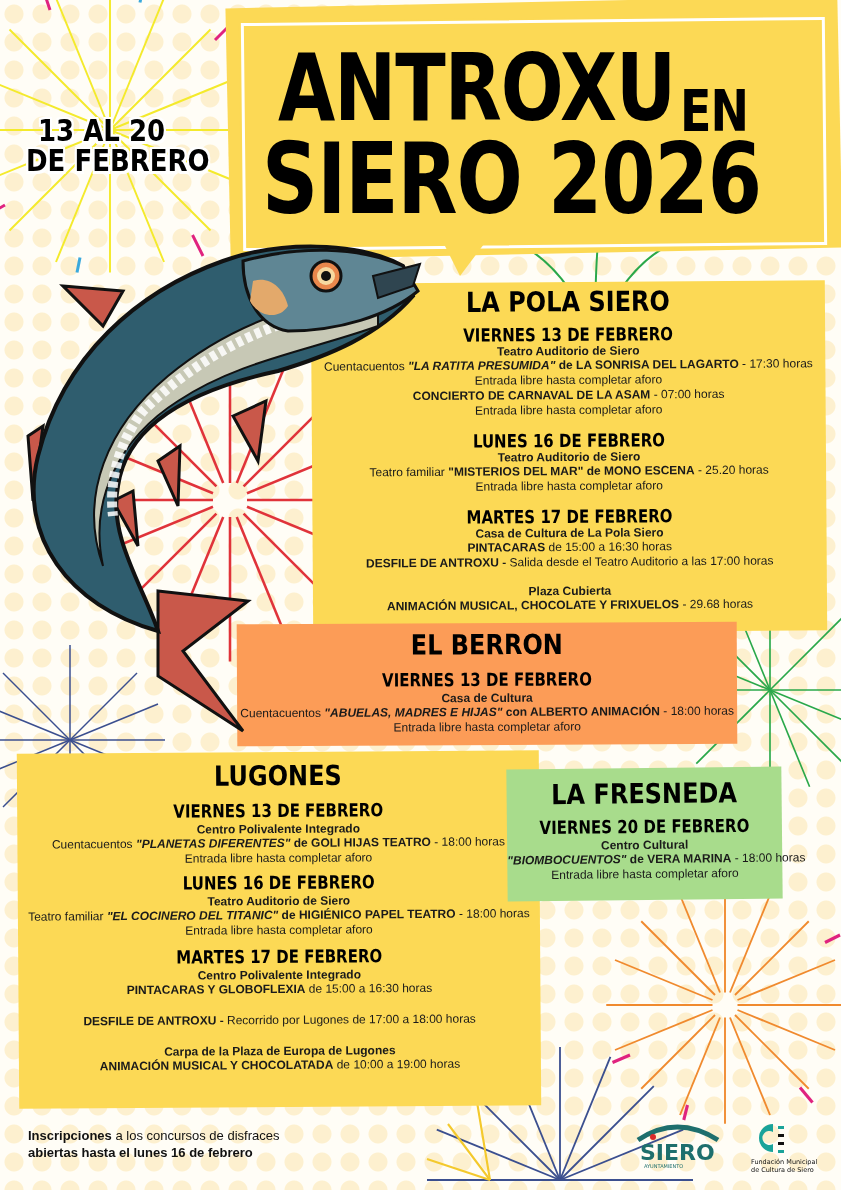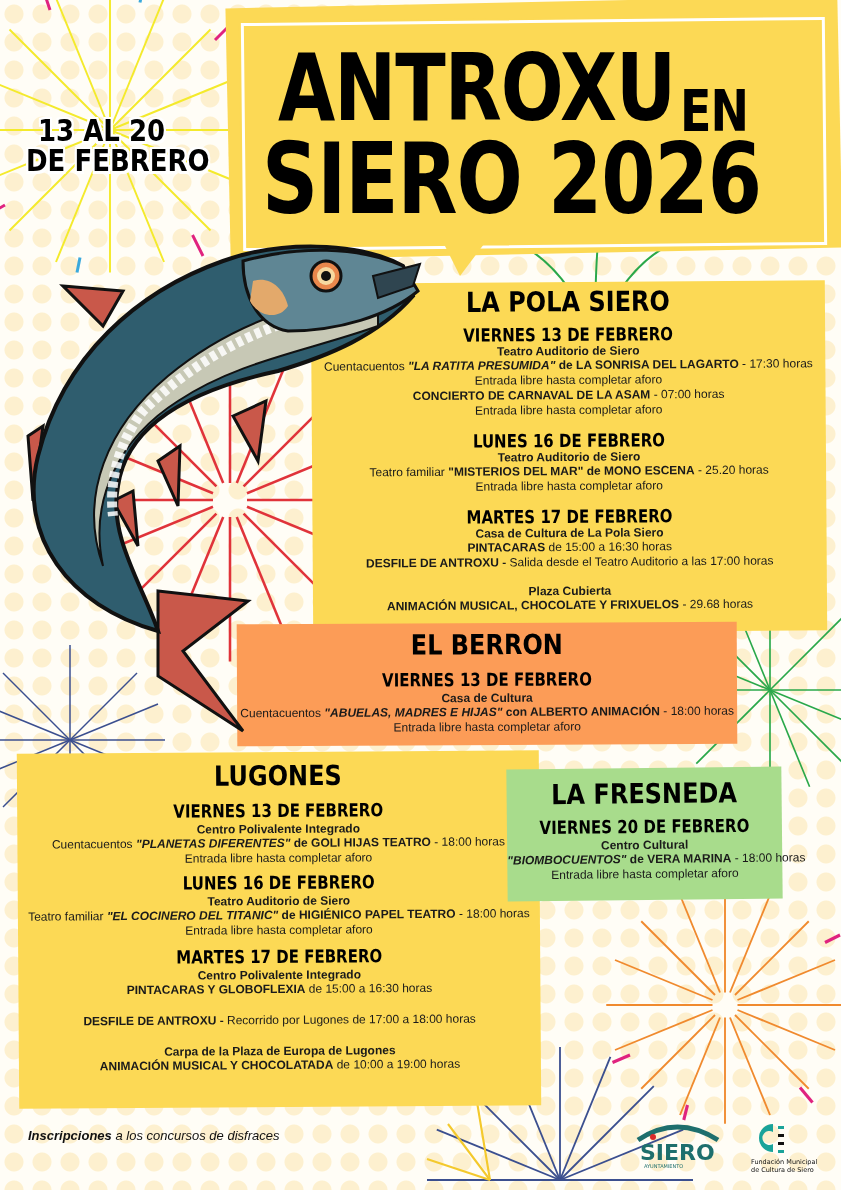--- a/index.html
+++ b/index.html
@@ -63,21 +63,21 @@
   }
   .line { font-size: 12px; line-height: 15px; white-space: nowrap; }
   .b { font-weight: bold; }
   .bi { font-weight: bold; font-style: italic; }
   .venue { font-weight: bold; font-size: 12px; line-height: 14px; }
 
   
   .fish { position: absolute; left: 8px; top: 236px; width: 420px; height: 500px; }
 
   
-  .footer-note { position: absolute; left: 28px; top: 1127px; font-size: 13px; line-height: 17px; color: #111; font-style: italic; }
+  .footer-note { position: absolute; left: 28px; top: 1127px; font-size: 13px; line-height: 17px; color: #111; }
   .logo-siero { position: absolute; left: 630px; top: 1118px; width: 95px; height: 52px; }
   .logo-fmc { position: absolute; left: 745px; top: 1118px; width: 80px; height: 58px; }
 </style>
 </head>
 <body>
 
 <div class="burst" style="left:-40px;top:-20px;width:300px;height:300px;">
   <svg viewBox="-100 -100 200 200">
     <g stroke="#f4ea2c" stroke-width="1.3">
       <line x1="0" y1="0" x2="95" y2="0"></line>
@@ -357,20 +357,21 @@
     <circle cx="318" cy="40" r="15" fill="#e9874c" stroke="#111" stroke-width="3"></circle>
     <circle cx="318" cy="40" r="9" fill="#f6d9a0"></circle>
     <circle cx="318" cy="40" r="5" fill="#111"></circle>
 
     <path d="M365,40 L412,28 L405,50 L370,62 Z" fill="#2f4550" stroke="#111" stroke-width="2"></path>
   </svg>
 </div>
 
 <div class="footer-note">
   <div><span class="b">Inscripciones</span><span> a los concursos de disfraces</span></div>
+  <div class="b">abiertas hasta el lunes 16 de febrero</div>
 </div>
 
 <div class="logo-siero">
   <svg viewBox="0 0 95 52" width="95" height="52">
     <path d="M8,22 Q47,-4 88,22" fill="none" stroke="#1e6f6d" stroke-width="5"></path>
     <circle cx="23" cy="19" r="3" fill="#d92a2a"></circle>
     <text x="10" y="42" font-family="DejaVu Sans, sans-serif" font-weight="bold" font-size="22" fill="#1e6f6d">SIERO</text>
     <text x="14" y="50" font-family="DejaVu Sans, sans-serif" font-size="5" fill="#1e6f6d">AYUNTAMIENTO</text>
   </svg>
 </div>

